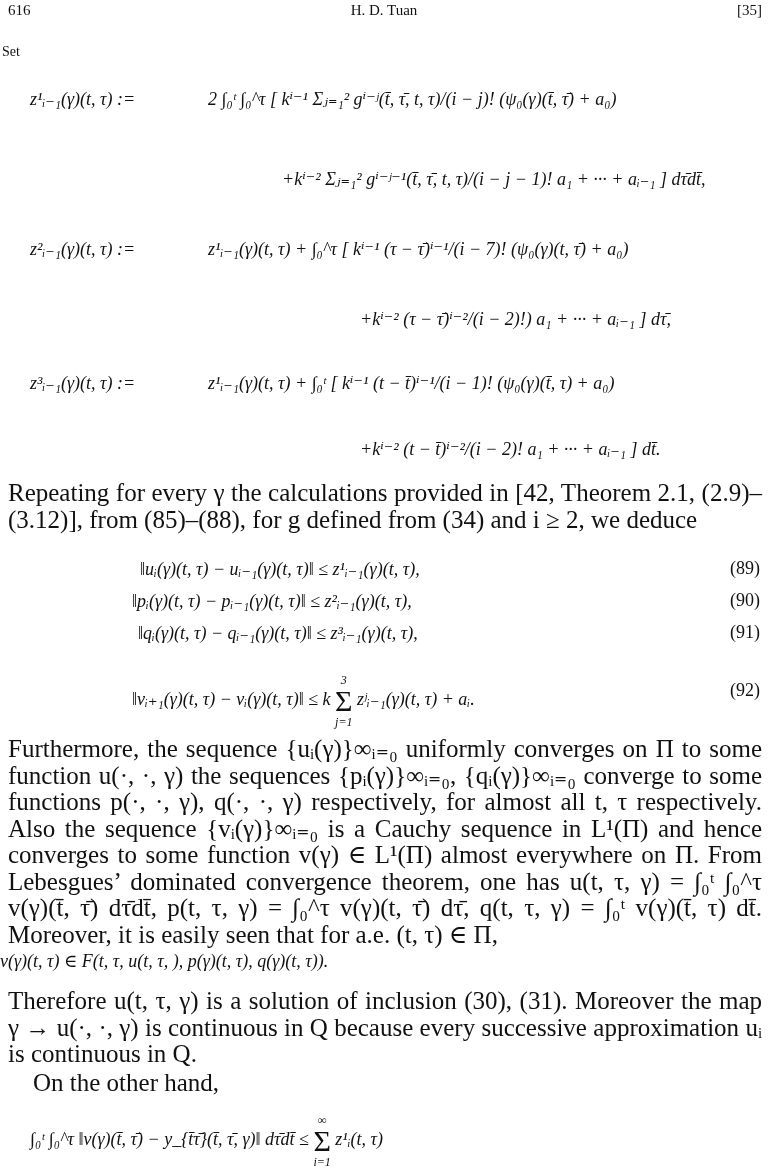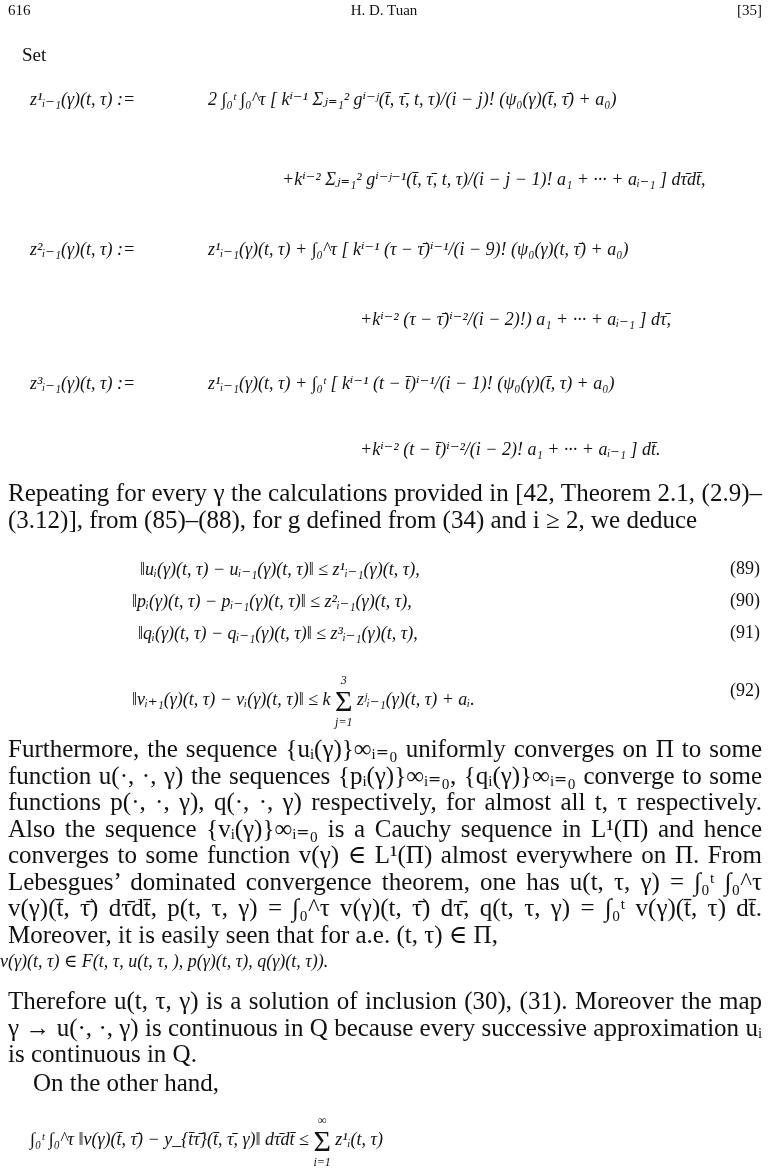--- a/index.html
+++ b/index.html
@@ -14,29 +14,29 @@
   .sumw .s{font-size:12px;display:block;}
   .sumw .g{font-size:30px;display:block;font-style:normal;}
 </style>
 </head>
 <body>
 
 <div class="abs hdr" style="left:8px;">616</div>
 <div class="abs hdr" style="left:0;width:768px;text-align:center;">H. D. Tuan</div>
 <div class="abs hdr" style="right:6px;">[35]</div>
 
-<div class="abs" style="left:22px;top:44px;font-size:19px;">Set</div>
+<div class="abs" style="left:2px;top:44px;font-size:14px;">Set</div>
 
 <div>
   <div class="abs eq" style="left:30px;top:88px;">z¹ᵢ₋₁(γ)(t, τ) :=</div>
   <div class="abs eq" style="left:208px;top:88px;font-style:italic;">2 ∫₀ᵗ ∫₀^τ [ kⁱ⁻¹ Σⱼ₌₁² gⁱ⁻ʲ(t̄, τ̄, t, τ)/(i − j)! (ψ₀(γ)(t̄, τ̄) + a₀)</div>
   <div class="abs eq" style="left:282px;top:168px;">+kⁱ⁻² Σⱼ₌₁² gⁱ⁻ʲ⁻¹(t̄, τ̄, t, τ)/(i − j − 1)! a₁ + ··· + aᵢ₋₁ ] dτ̄dt̄,</div>
 
   <div class="abs eq" style="left:30px;top:238px;text-align:right;">z²ᵢ₋₁(γ)(t, τ) :=</div>
-  <div class="abs eq" style="left:208px;top:238px;">z¹ᵢ₋₁(γ)(t, τ) + ∫₀^τ [ kⁱ⁻¹ (τ − τ̄)ⁱ⁻¹/(i − 9)! (ψ₀(γ)(t, τ̄) + a₀)</div>
+  <div class="abs eq" style="left:208px;top:238px;">z¹ᵢ₋₁(γ)(t, τ) + ∫₀^τ [ kⁱ⁻¹ (τ − τ̄)ⁱ⁻¹/(i − 7)! (ψ₀(γ)(t, τ̄) + a₀)</div>
   <div class="abs eq" style="left:360px;top:308px;">+kⁱ⁻² (τ − τ̄)ⁱ⁻²/(i − 2)!) a₁ + ··· + aᵢ₋₁ ] dτ̄,</div>
 
   <div class="abs eq" style="left:30px;top:372px;">z³ᵢ₋₁(γ)(t, τ) :=</div>
   <div class="abs eq" style="left:208px;top:372px;">z¹ᵢ₋₁(γ)(t, τ) + ∫₀ᵗ [ kⁱ⁻¹ (t − t̄)ⁱ⁻¹/(i − 1)! (ψ₀(γ)(t̄, τ) + a₀)</div>
   <div class="abs eq" style="left:360px;top:438px;">+kⁱ⁻² (t − t̄)ⁱ⁻²/(i − 2)! a₁ + ··· + aᵢ₋₁ ] dt̄.</div>
 </div>
 
 <div class="abs para" style="top:480px;">Repeating for every γ the calculations provided in [42, Theorem 2.1, (2.9)–(3.12)], from (85)–(88), for g defined from (34) and i ≥ 2, we deduce</div>
 
 <div>

